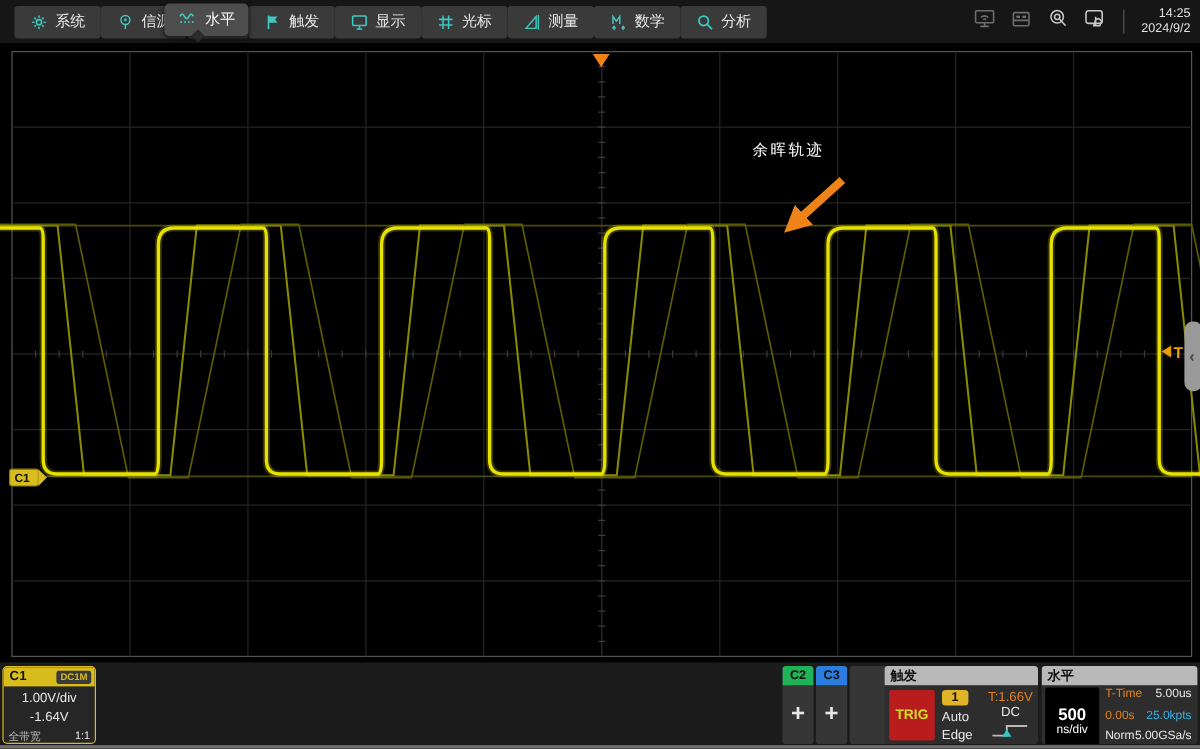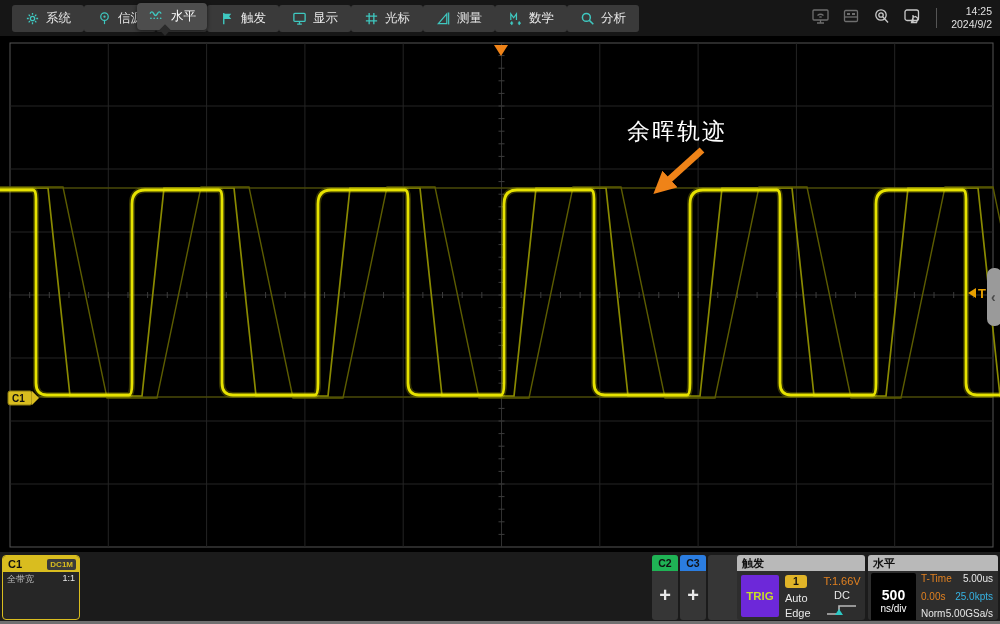--- a/index.html
+++ b/index.html
@@ -20,21 +20,21 @@
           color:#fff; font-size:12.5px; box-shadow:0 1px 4px rgba(0,0,0,.6); z-index:5; }
   .chip:after { content:""; position:absolute; left:24px; bottom:-4px; width:8px; height:8px;
                 background:#2b2b2b; transform:rotate(45deg); }
   .tb-right { margin-left:auto; display:flex; align-items:center; gap:10px; }
   .status-icons { display:flex; align-items:center; gap:12px; }
   .tb-divider { width:1px; height:20px; background:#555; margin:0 4px; }
   .clock { text-align:right; color:#e0e0e0; font-size:10.5px; line-height:1.25; }
 
   
   .screen { position:absolute; top:36px; left:0; width:1000px; height:516px; background:#000; }
-  .annotation { position:absolute; left:627px; top:80px; color:#fff; font-size:23px;
+  .annotation { position:absolute; left:627px; top:80px; color:#fff; font-size:13px;
                 letter-spacing:2px; }
 
   
   .bottombar { position:absolute; top:552px; left:0; width:1000px; height:72px;
                background:#1b1b1b; font-size:11px; color:#e8e8e8; }
   .bottombar .strip { position:absolute; left:0; bottom:0; width:1000px; height:3px; background:#707070; }
 
   .c1box { position:absolute; left:2px; top:3px; width:78px; height:65px;
            border:1px solid #d9bd1f; border-radius:4px; background:#262626; overflow:hidden; }
   .c1head { height:16px; background:#d9bd1f; color:#111; display:flex; align-items:center;
@@ -49,21 +49,21 @@
   .chhead { height:16px; color:#111; font-weight:bold; font-size:10.5px;
             display:flex; align-items:center; justify-content:center;text-align:center; }
   .chplus { height:49px; display:flex; align-items:center; justify-content:center;
             color:#e8e8e8; font-size:20px; font-weight:bold; }
 
   .panel { position:absolute; top:3px; height:65px; background:#2d2d2d; border-radius:3px; overflow:hidden; }
   .panel-head { height:16px; background:#b9b9b9; color:#111; font-weight:bold; font-size:11px;
                 display:flex; align-items:center; padding-left:5px; }
   .trig-panel { left:737px; width:128px; }
   .trig-body { display:flex; gap:6px; padding:4px 4px 0 4px; }
-  .trigbox { width:40px; height:42px; background:#6d28d9; border-radius:2px; display:flex;
+  .trigbox { width:40px; height:42px; background:#b91c1c; border-radius:2px; display:flex;
              align-items:center; justify-content:center; color:#c8dc28; font-weight:bold; font-size:11.5px; }
   .trig-col { display:flex; flex-direction:column; justify-content:space-between; height:44px; }
   .trig-col.c2col { width:34px; align-items:flex-start; }
   .trig-col.c3col { width:40px; align-items:center; }
   .srcbadge { background:#e0b428; color:#111; font-weight:bold; border-radius:3px;
               padding:0 8px; font-size:10.5px; line-height:13px; }
   .o { color:#e08020; }
   .cy { color:#35b2e2; }
 
   .hor-panel { left:868px; width:130px; }
@@ -368,20 +368,24 @@
     <div class="annotation">余晖轨迹</div>
   </main>
 
   <footer class="bottombar">
 
     <div class="c1box">
       <div class="c1head">
         <span>C1</span>
         <span class="c1coupling">DC1M</span>
       </div>
+      <div class="c1body">
+        <div>1.00V/div</div>
+        <div>-1.64V</div>
+      </div>
       <div class="c1foot">
         <span>全带宽</span>
         <span style="color:#e8e8e8">1:1</span>
       </div>
     </div>
 
     <div id="ch-group">
         <div class="chbox" style="left: 652px;">
           <div class="chhead" style="background:#1fb355">C2</div>
                <div class="chplus">+</div>

